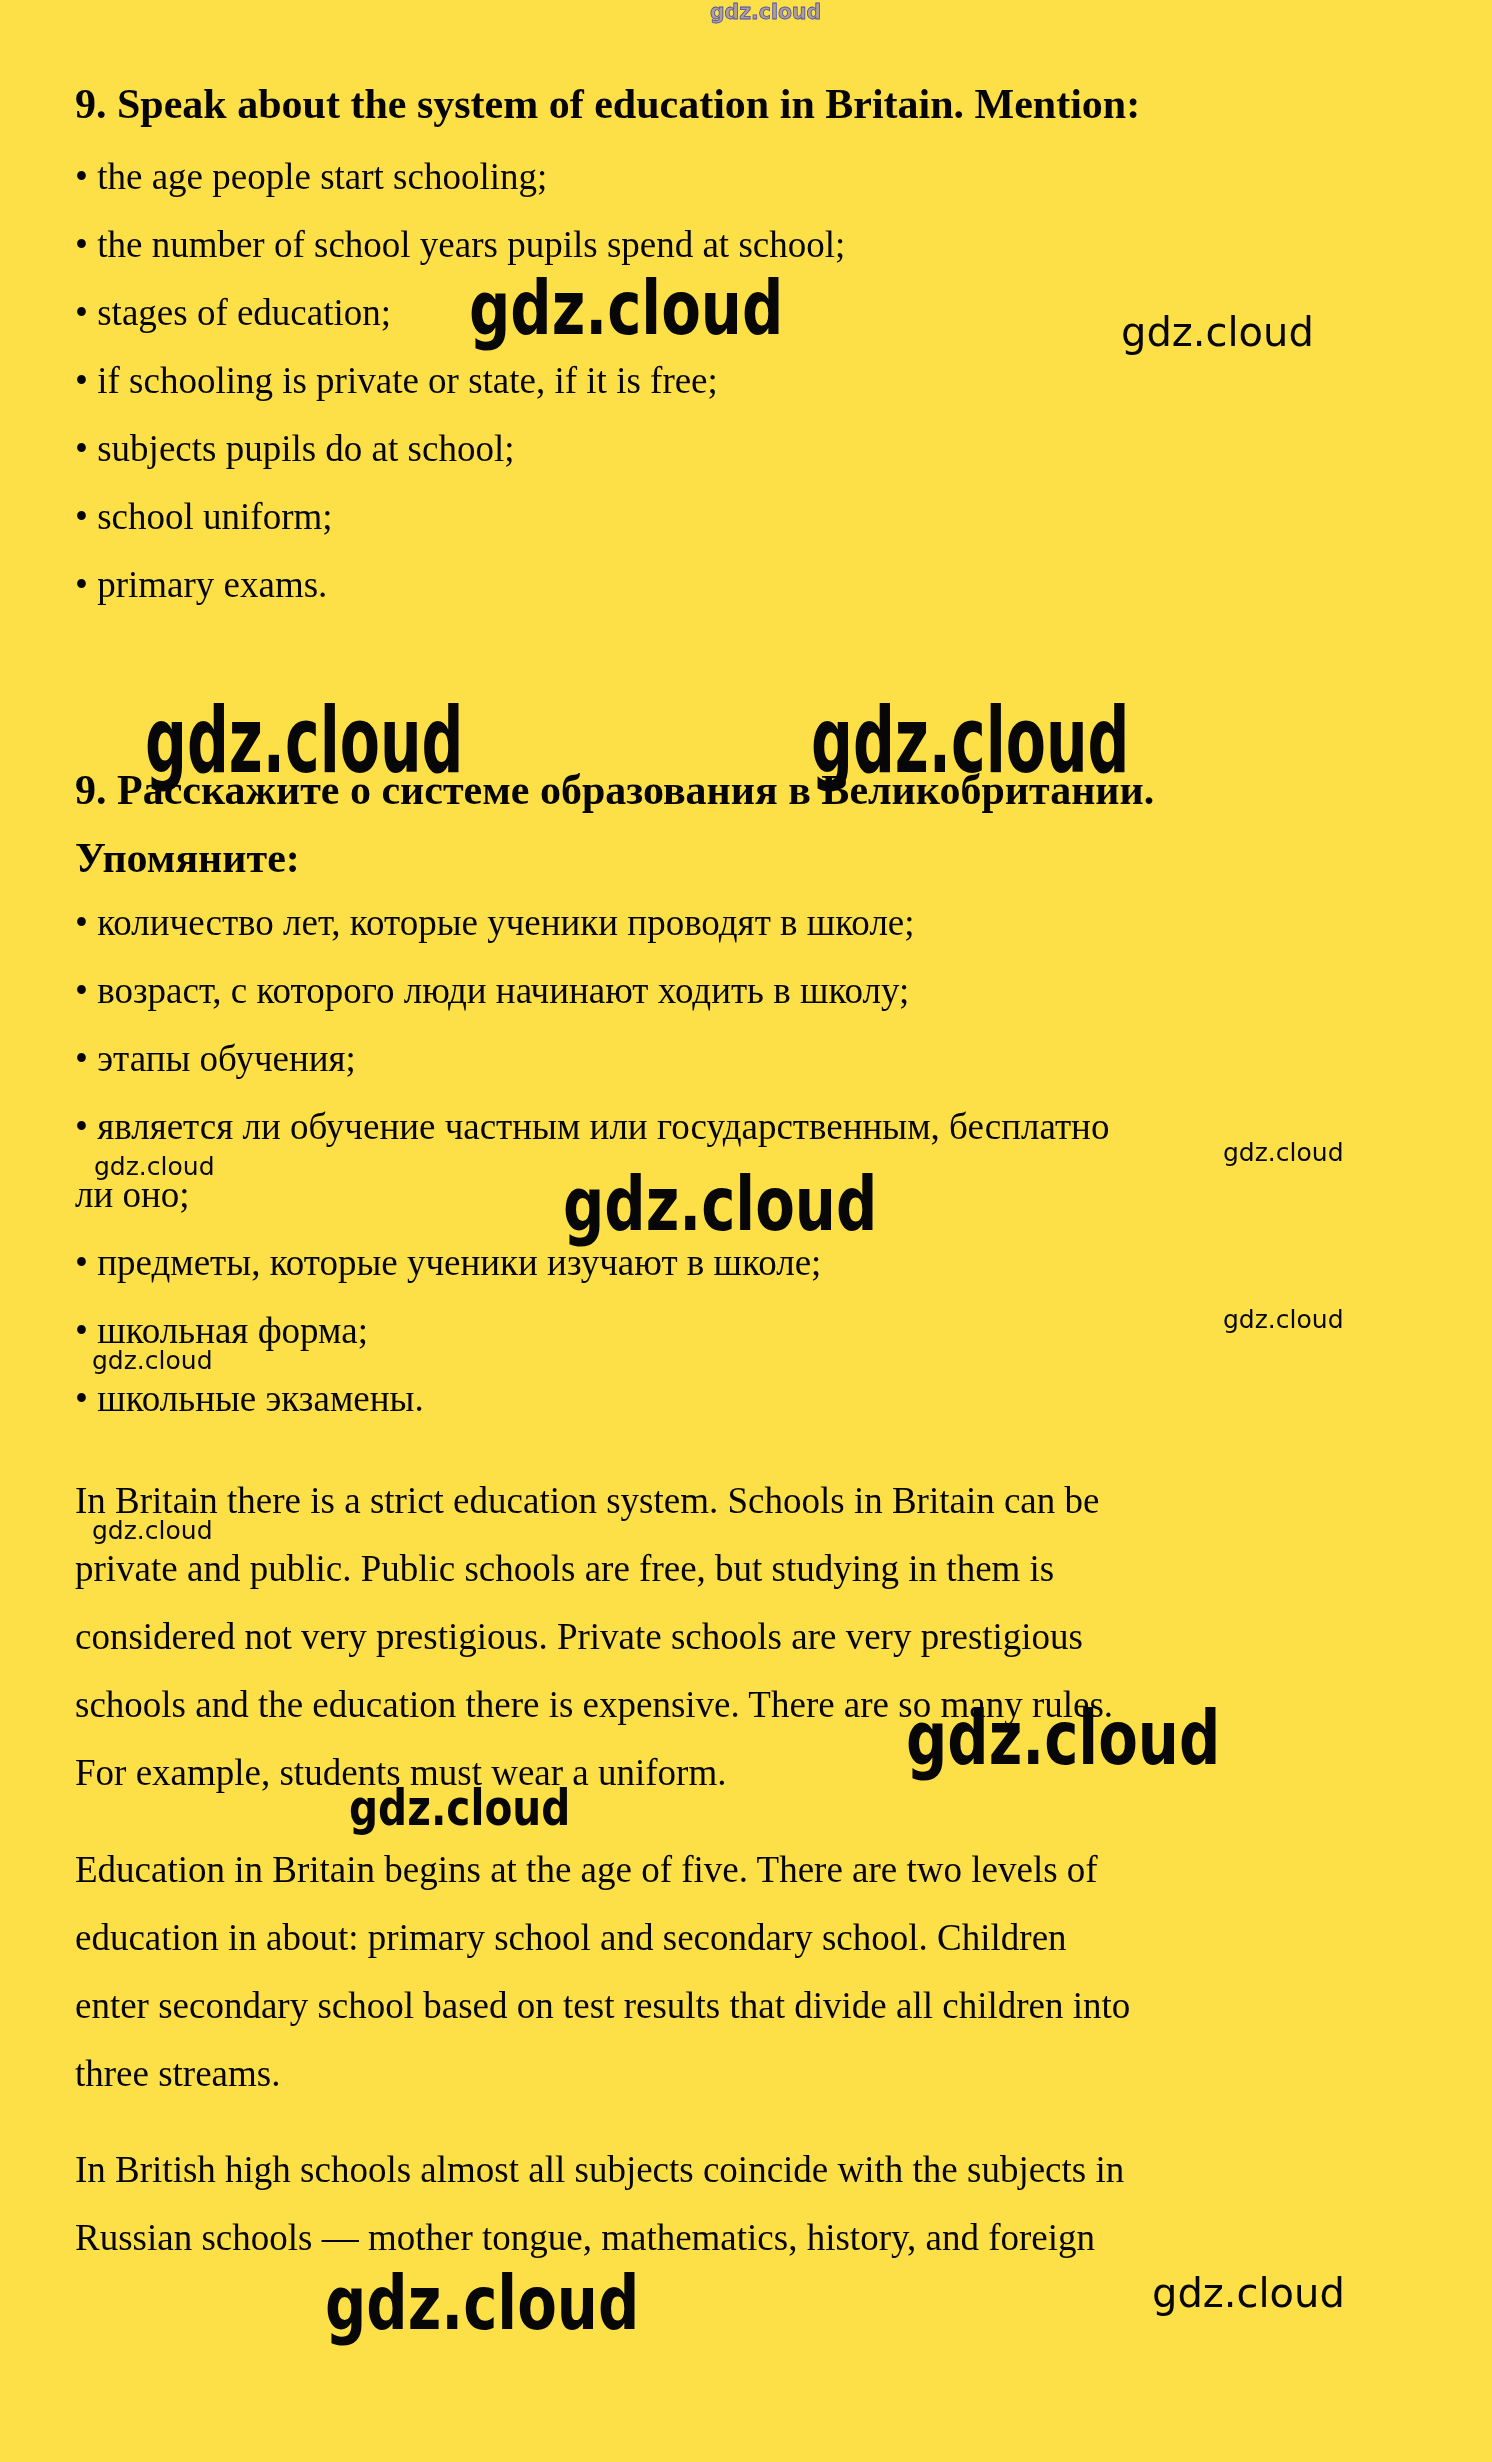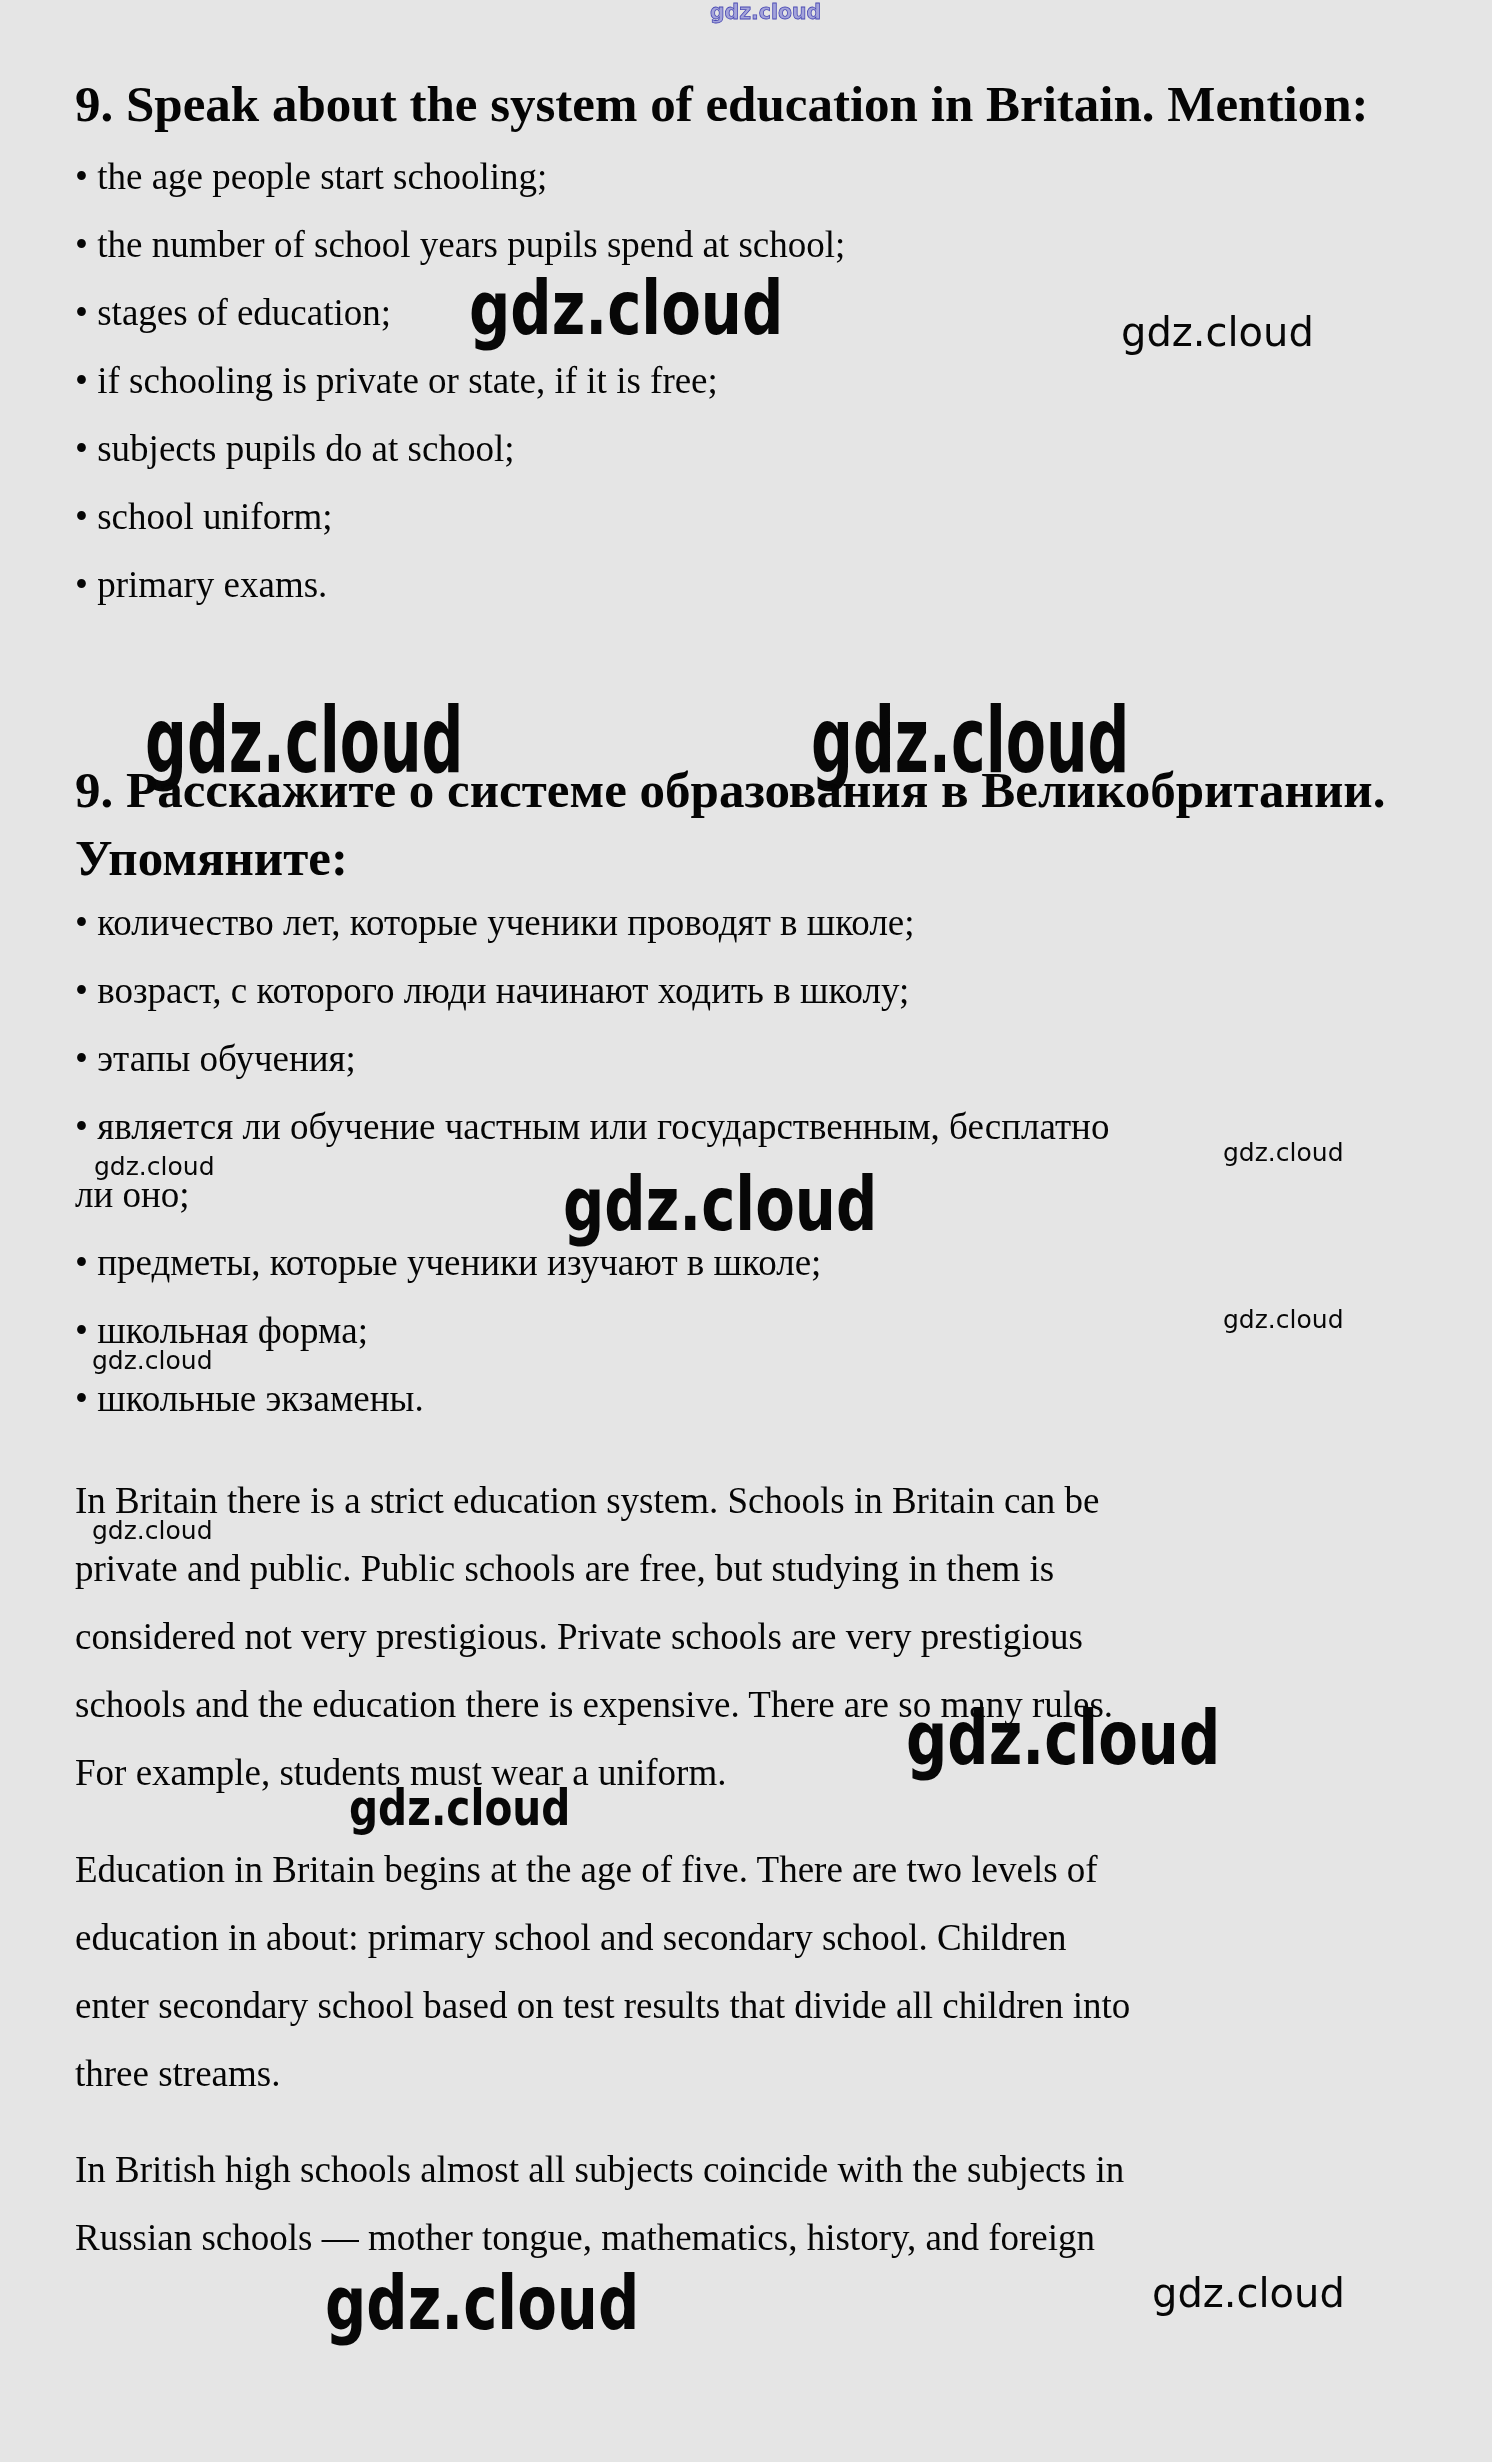--- a/index.html
+++ b/index.html
@@ -1,35 +1,35 @@
 <!DOCTYPE html>
 <html style="font-size:12.5px"><head>
 <meta charset="utf-8">
 <style>
   html,body{margin:0;padding:0;background:#ffffff;}
   .page{
     position:relative;
     width:1492px;
     height:2462px;
-    background:#e5e5e5;
+    background:#fde047;
     overflow:hidden;
     font-family:"Liberation Serif","DejaVu Serif",serif;
     color:#050505;
     text-decoration:underline;
   }
   
   .tblock{
     position:absolute;
     left:75px;
     line-height:68px;
     font-size:37px;
     white-space:nowrap;
   }
   .tblock .line{white-space:nowrap;}
-  .heading{font-weight:bold;font-size:51px;}
+  .heading{font-weight:bold;font-size:42px;}
   
   .wm{
     position:absolute;
     font-family:"DejaVu Sans","Liberation Sans",sans-serif;
     color:#070707;
     line-height:1;
     white-space:nowrap;
     transform-origin:left top;
   }
   .wm-big{font-size:74px;font-weight:bold;transform:scaleX(0.78);}

